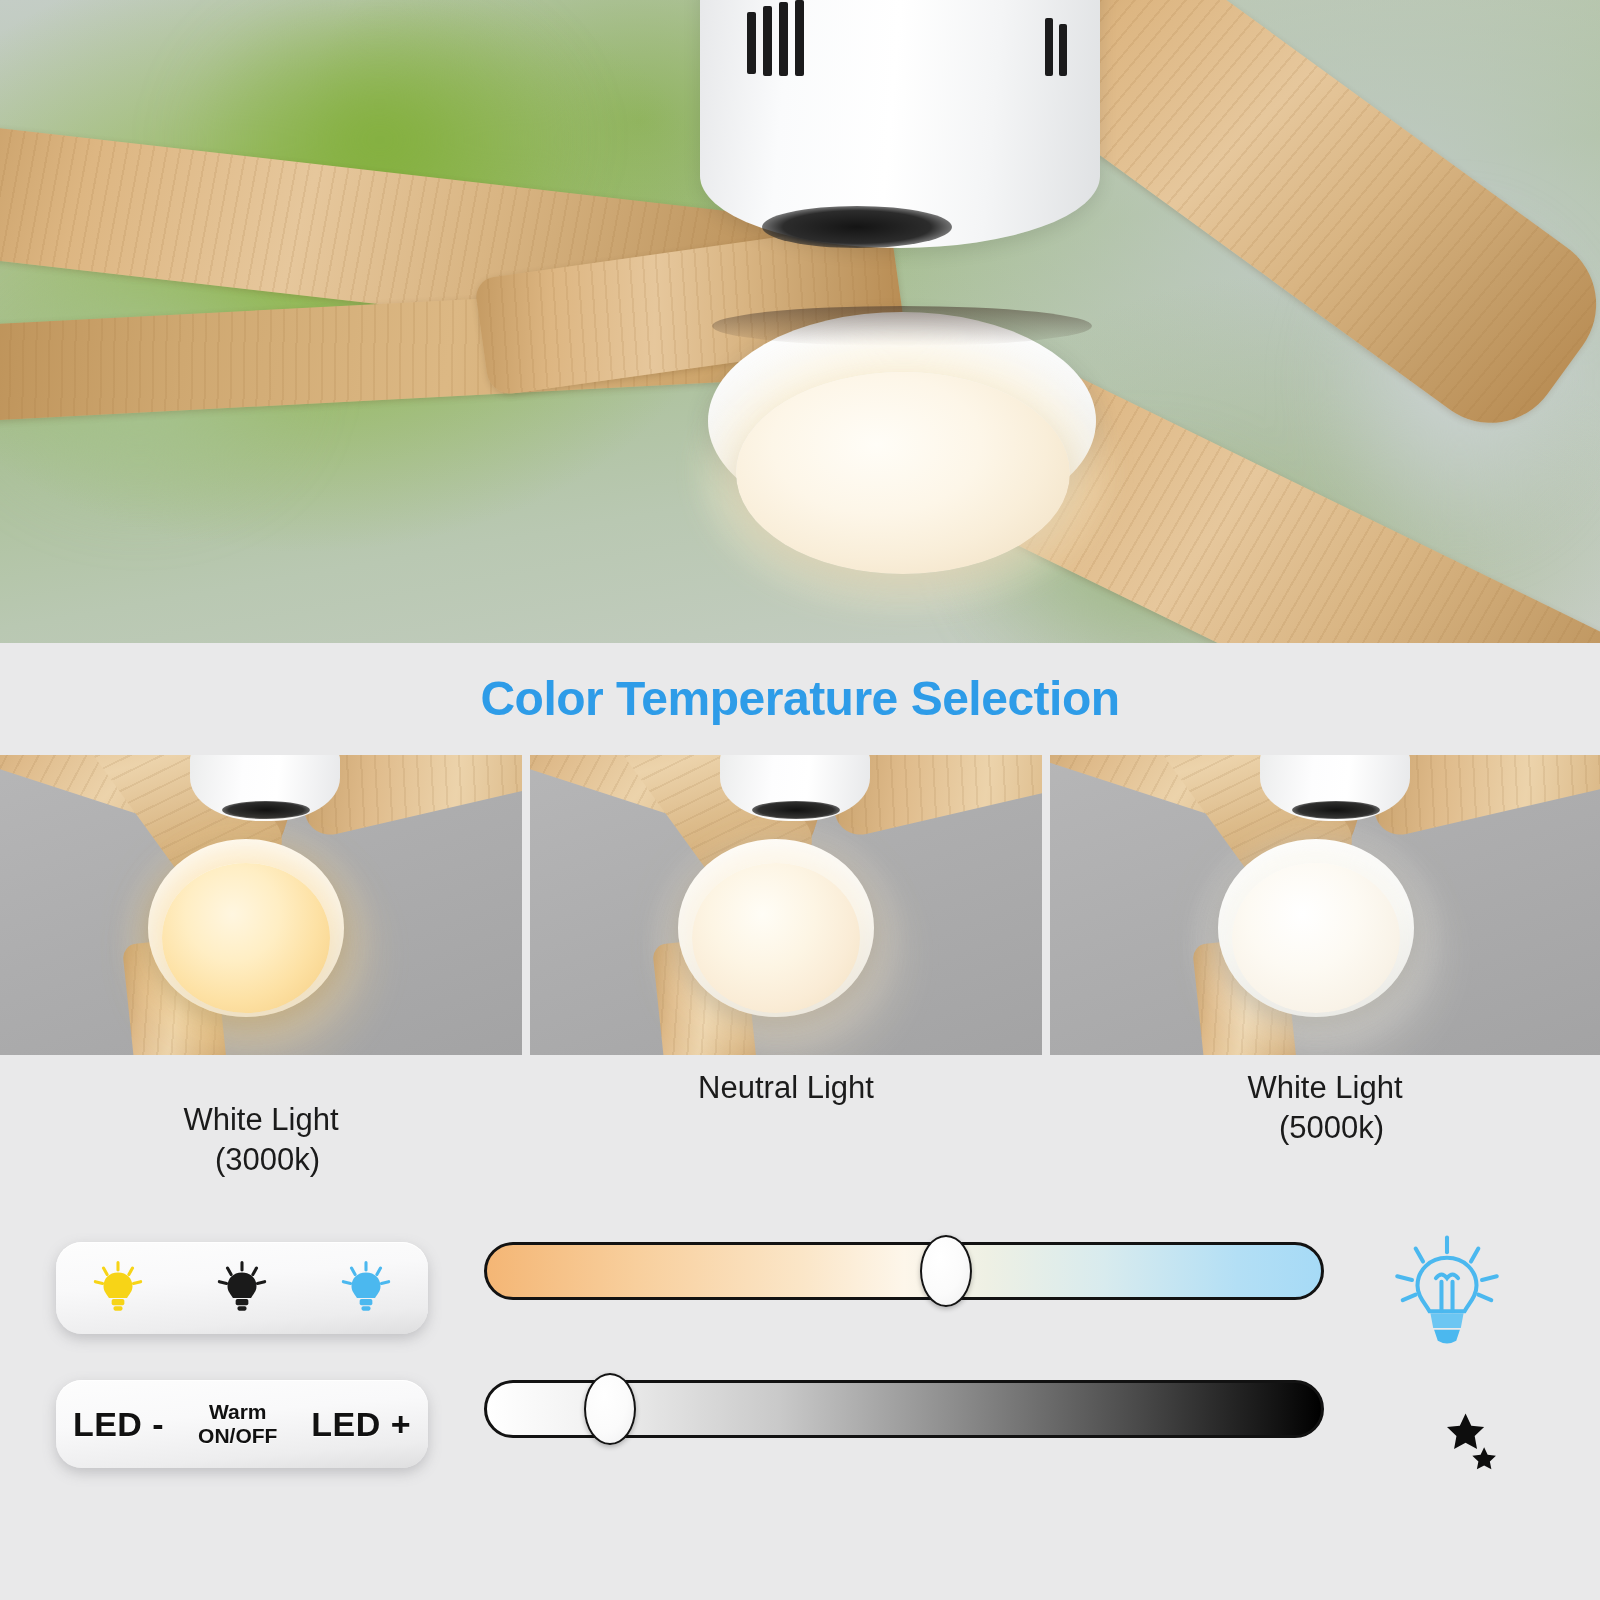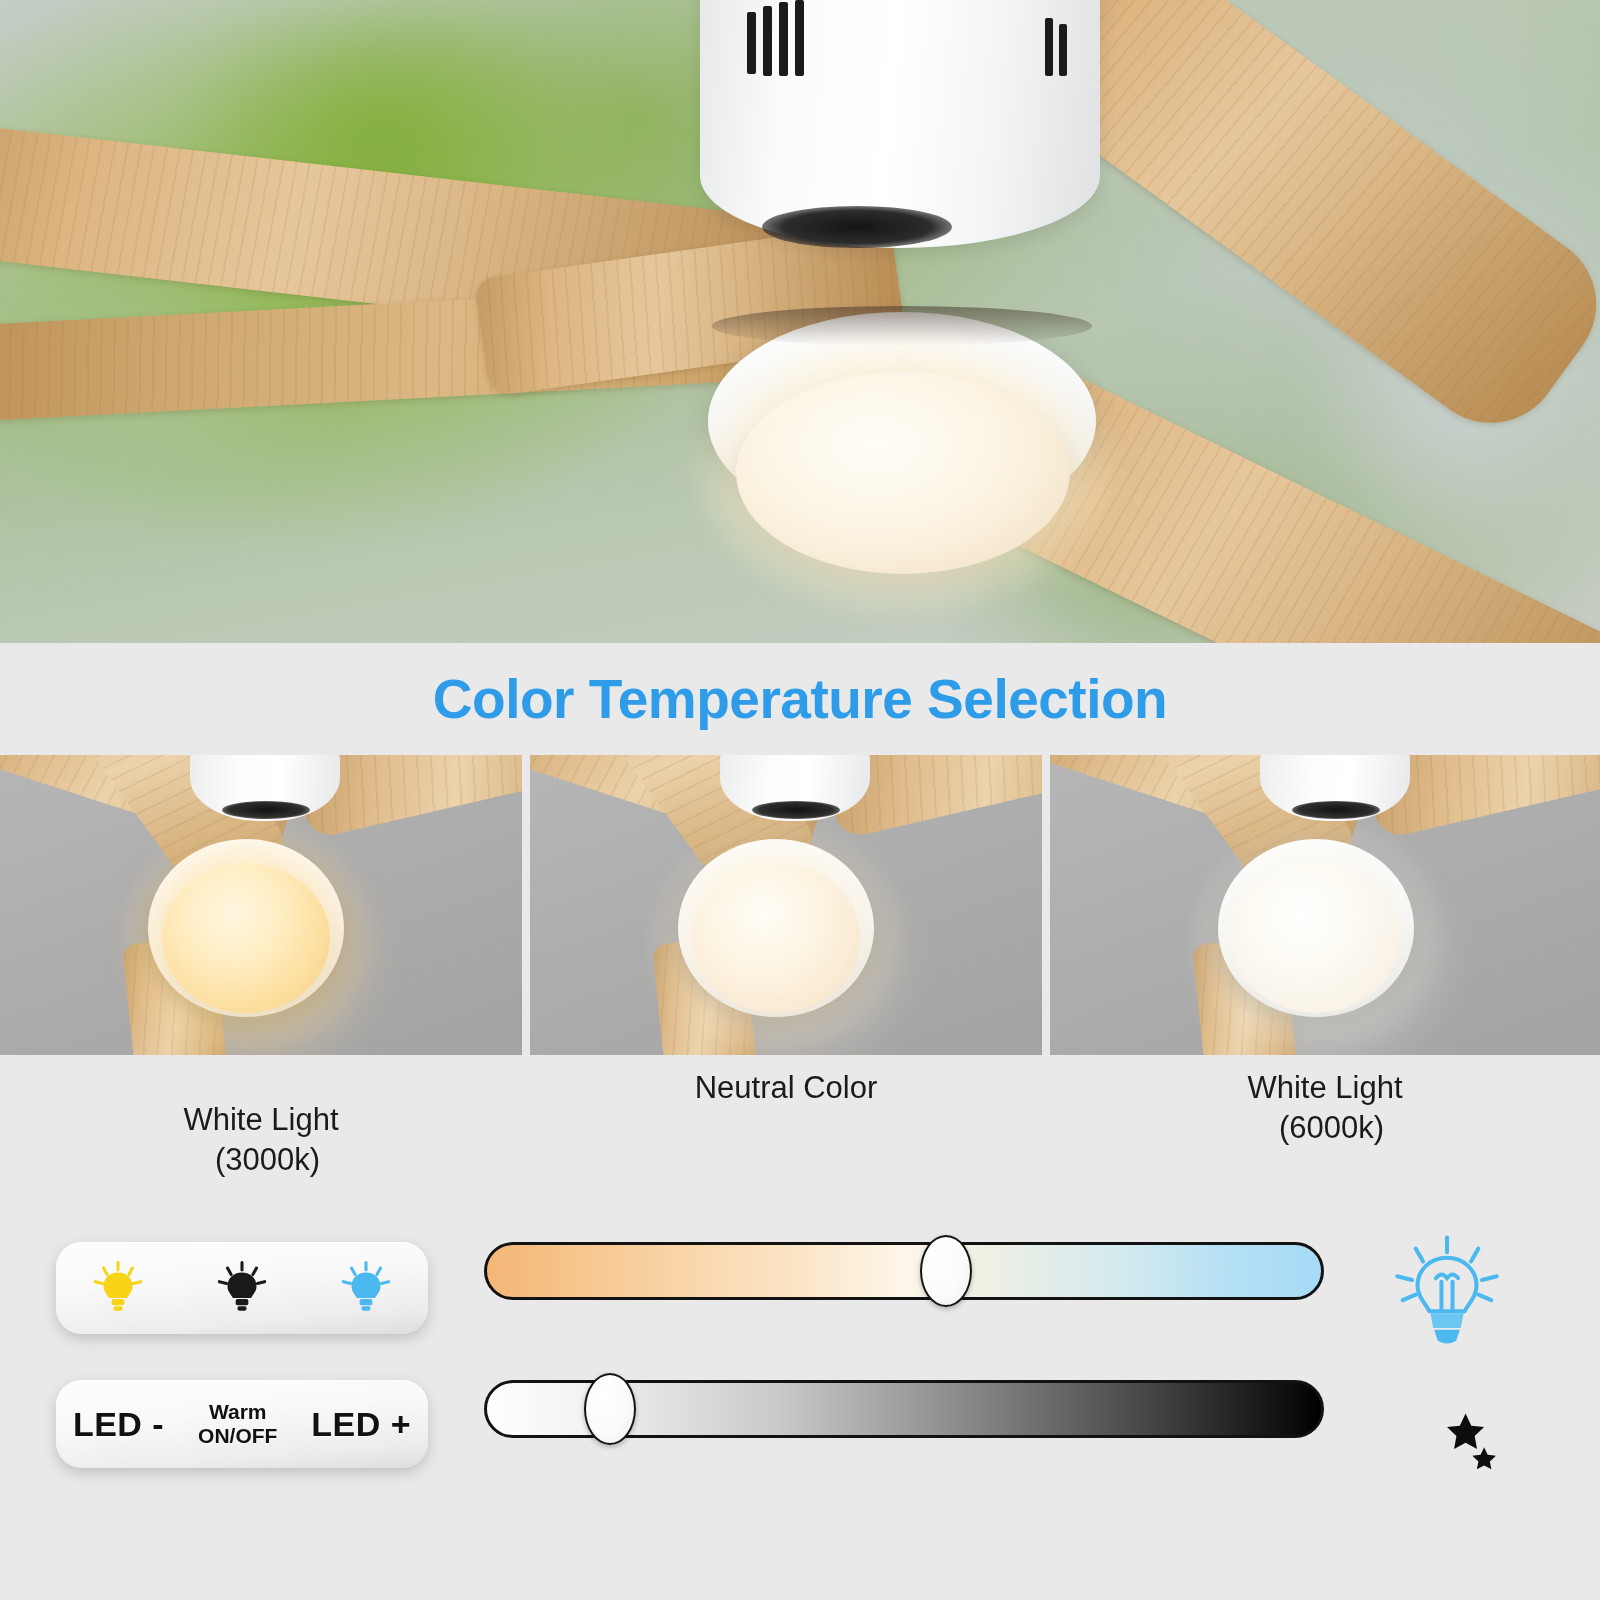--- a/index.html
+++ b/index.html
@@ -111,21 +111,21 @@
   }
 
   
   .title-band {
     position: absolute; left: 0; top: 643px; width: 1600px; height: 112px;
     background: #e9e9ea;
     display: flex; align-items: center; justify-content: center;
   }
   .title-text {
     color: #2e9ce8;
-    font-size: 55px; font-weight: 700; letter-spacing: -.5px;
+    font-size: 48px; font-weight: 700; letter-spacing: -.5px;
     white-space: nowrap; line-height: 1;
   }
 
   
   .panels { position: absolute; left: 0; top: 755px; width: 1600px; height: 300px; }
   .panel {
     position: absolute; top: 0; height: 300px; overflow: hidden;
     background: linear-gradient(160deg, #b6b6b7 0%, #adadae 45%, #a3a3a4 100%);
   }
   .panel.p1 { left: 0;     width: 522px; }
@@ -292,25 +292,25 @@
       <div class="tb-lens lens-cool" style="left:182px;top:108px;"></div>
     </div>
   </div>
 
   <div class="captions">
     <div class="caption cap1">
       <span>White Light</span>
       <span class="l2">(3000k)</span>
     </div>
     <div class="caption cap2">
-      <span>Neutral Color</span>
+      <span>Neutral Light</span>
     </div>
     <div class="caption cap3">
       <span>White Light</span>
-      <span class="l2">(6000k)</span>
+      <span class="l2">(5000k)</span>
     </div>
   </div>
 
   <div class="controls">
 
     <div class="pill pill-bulbs">
       <div class="btn-bulb">
         <svg width="58" height="58" viewBox="0 0 64 64">
           <g stroke="#f7d417" stroke-width="3.4" stroke-linecap="round">
             <line x1="32" y1="4" x2="32" y2="12"></line>

